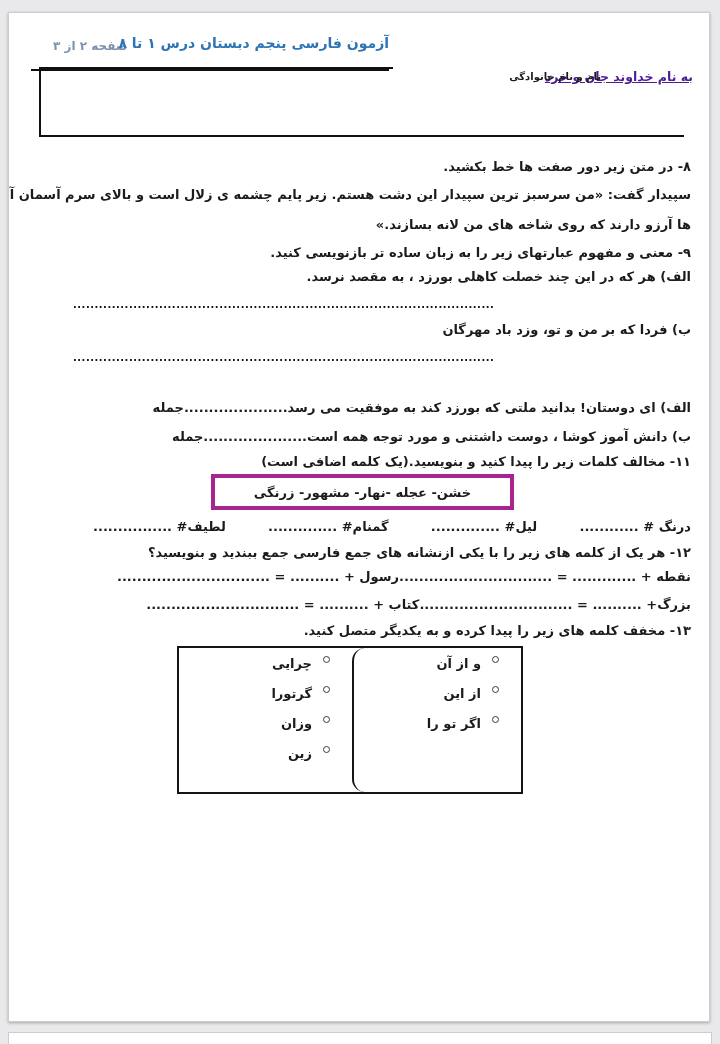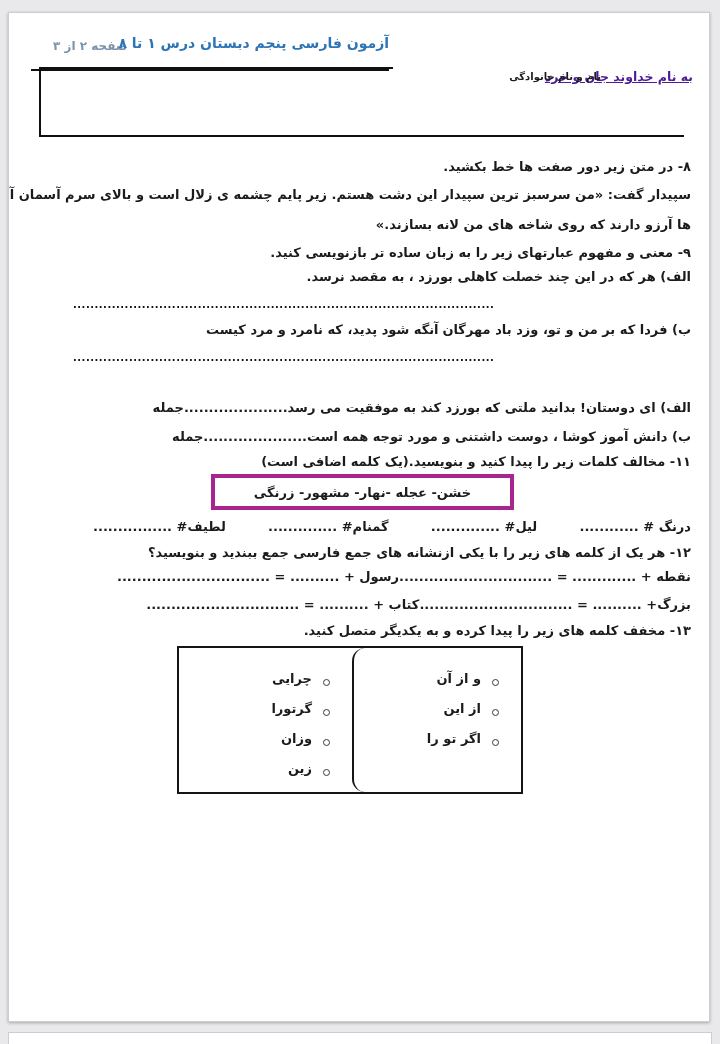--- a/index.html
+++ b/index.html
@@ -64,21 +64,21 @@
   }
   .ans-row { left:84px; right:18px; display:flex; justify-content:space-between; direction:rtl; }
 
   .match-table {
     top:633px; left:168px; width:346px; height:148px;
     border:2px solid #151515; display:flex; direction:rtl;
   }
   .match-cell { height:100%; padding:8px 22px 0 0; }
   .match-cell.first { width:169px; border-left:2px solid #151515;border-radius:13px; }
   .match-cell.second { width:173px; }
-  .match-item { display:flex; align-items:flex-end; height:30px; direction:rtl; }
+  .match-item { display:flex; align-items:flex-start; height:30px; direction:rtl; }
   .bullet {
     width:7px; height:7px; border:1.3px solid #3a3a3a; border-radius:50%;
     margin-left:11px; flex:0 0 auto;
   }
   .match-item span.txt { font-size:13px; }
 </style>
 </head>
 <body>
 
 <div class="prev-page-sliver"></div>
@@ -96,21 +96,20 @@
 
   <div class="abs line r" style="top:145px">۸- در متن زیر دور صفت ها خط بکشید.</div>
   <div class="abs line r" style="top:173px">سپیدار گفت: «من سرسبز ترین سپیدار این دشت هستم. زیر پایم چشمه ی زلال است و بالای سرم آسمان آبی.خیلی از پرنده</div>
   <div class="abs line r" style="top:203px">ها آرزو دارند که روی شاخه های من لانه بسازند.»</div>
 
   <div class="abs line r" style="top:231px">۹- معنی و مفهوم عبارتهای زیر را به زبان ساده تر بازنویسی کنید.</div>
   <div class="abs line r" style="top:255px">الف) هر که در این چند خصلت کاهلی بورزد ، به مقصد نرسد.</div>
   <div class="abs dotline" style="top:286px">........................................................................................................................</div>
   <div class="abs pair" style="top:308px; left:197px; right:18px">
     <span class="line">ب) فردا که بر من و تو، وزد باد مهرگان</span>
-    <span class="line">آنگه شود پدید، که نامرد و مرد کیست</span>
   </div>
   <div class="abs dotline" style="top:339px">........................................................................................................................</div>
 
   <div class="abs pair" style="top:386px; left:192px; right:18px">
     <span class="line">الف) ای دوستان! بدانید ملتی که بورزد کند به موفقیت می رسد.</span>
     <span class="line">....................جمله</span>
   </div>
   <div class="abs pair" style="top:415px; left:192px; right:18px">
     <span class="line">ب) دانش آموز کوشا ، دوست داشتنی و مورد توجه همه است.</span>
     <span class="line">....................جمله</span>

